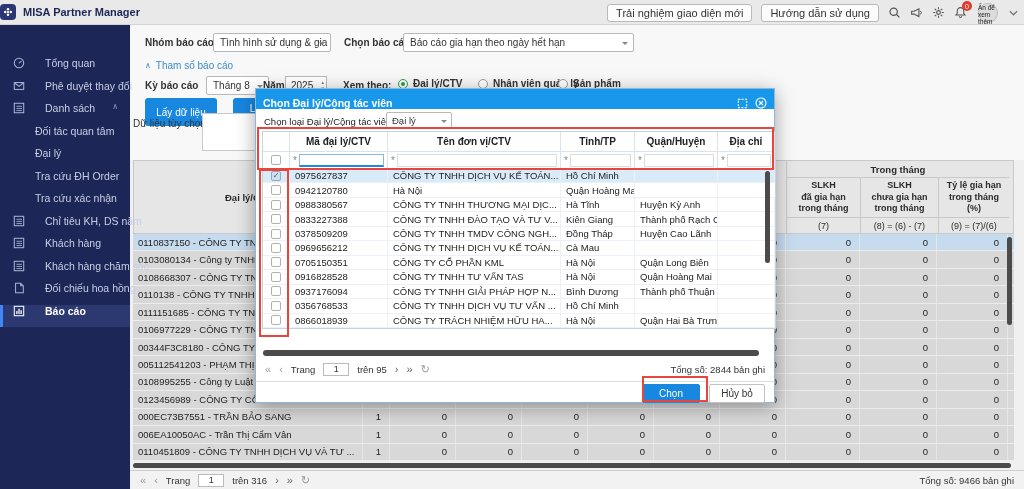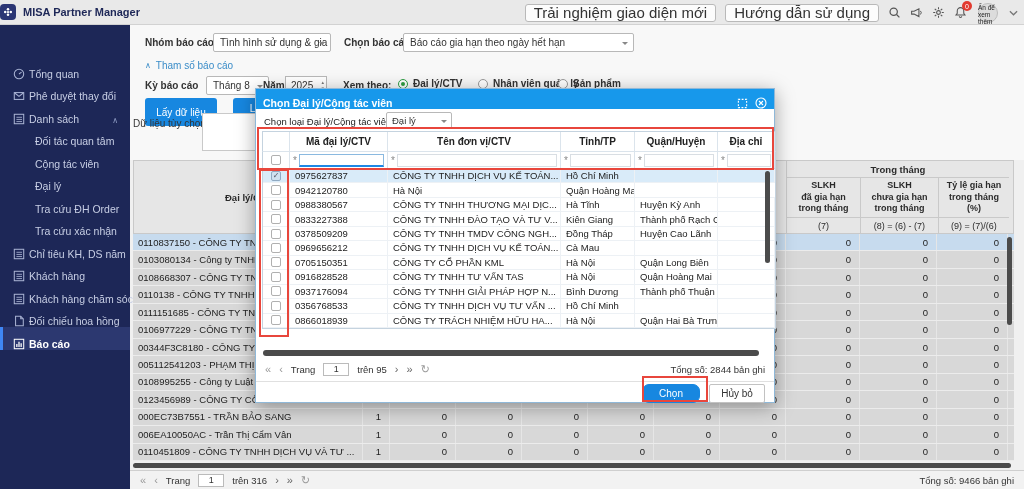--- a/index.html
+++ b/index.html
@@ -6,31 +6,31 @@
   html,body{width:1024px;height:489px}
   body{font-family:"Liberation Sans","DejaVu Sans",sans-serif;background:#f0f0f0}
   .screen{position:relative;width:1024px;height:489px;background:#f0f0f0;overflow:hidden}
 
   
   .app-header{position:absolute;left:0;top:0;width:1024px;height:25px;background:#e9e9e9;border-bottom:1px solid #d2d2d2;display:flex;align-items:center;z-index:5}
   .brand{display:flex;align-items:center;gap:7px;}
   .logo{width:16px;height:16px;border-radius:4px;background:#2b3674;display:flex;align-items:center;justify-content:center}
   .app-title{font-size:11px;font-weight:bold;color:#1d2757}
   .header-right{position:absolute;right:6px;top:0;height:25px;display:flex;align-items:center;gap:9px}
-  .hbtn{height:18px;padding:0 8px;background:#fcfcfc;border:1px solid #b9b9b9;border-radius:3px;font-size:15px;color:#333;display:flex;align-items:center;white-space:nowrap;cursor:pointer}
+  .hbtn{height:18px;padding:0 8px;background:#fcfcfc;border:1px solid #b9b9b9;border-radius:3px;font-size:11px;color:#333;display:flex;align-items:center;white-space:nowrap;cursor:pointer}
   .hicon{width:13px;height:13px;color:#555;display:block;cursor:pointer}
   .bell-wrap{position:relative;width:13px;height:13px}
   .badge{position:absolute;top:-5px;right:-5px;min-width:10px;height:10px;border-radius:5px;background:#e23b30;color:#fff;font-size:7px;display:flex;align-items:center;justify-content:center;padding:0 1px}
   .avatar-wrap{position:relative;width:24px;height:22px}
   .avatar{position:absolute;left:2px;top:1px;width:20px;height:20px;border-radius:50%;background:#dcdcdc;border:1px solid #bdbdbd}
   .avatar-caption{position:absolute;left:2px;top:2px;width:24px;font-size:6.5px;line-height:1.15;color:#222;word-break:break-word}
 
   
   .sidebar{position:absolute;left:0;top:25px;width:130px;height:464px;background:#1d2757;padding-top:32px;z-index:4}
-  .side-item{position:relative;height:22.5px;display:flex;align-items:flex-end;gap:4px;padding-left:13px;font-size:10.5px;color:#c7cee4;cursor:pointer;white-space:nowrap}
+  .side-item{position:relative;height:22.5px;display:flex;align-items:flex-start;gap:20px;padding-left:13px;font-size:10.5px;color:#c7cee4;cursor:pointer;white-space:nowrap}
   .side-item .sicon{width:12px;height:12px;flex:0 0 12px;color:#a9b3d3}
   .side-sub{padding-left:35px}
   .side-item.active{background:#2c3870;color:#fff;font-weight:bold}
   .side-item.active .sicon{color:#fff}
   .side-item.active::before{content:"";position:absolute;left:0;top:0;width:3px;height:100%;background:#3f87f5}
   .side-chevron{position:absolute;right:12px;color:#8f9cc4;font-size:8px}
 
   
   .filter-panel{position:absolute;left:130px;top:25px;width:894px;height:135px;background:#f8f8f8}
   .flabel{position:absolute;font-size:10px;font-weight:bold;color:#333;white-space:nowrap}
@@ -93,21 +93,21 @@
   .d-row.selected{background:#d9ebf9}
   .d-row .dc{display:flex;align-items:center;font-size:9.5px;color:#222;border-right:1px solid #edf1f5;overflow:hidden;white-space:nowrap;padding-left:5px}
   .d-row .cbc{justify-content:center;padding-left:0}
   .checkbox{width:10px;height:10px;border:1px solid #b0b0b0;background:#fff;border-radius:2px;display:inline-flex;align-items:center;justify-content:center;font-size:8px;color:#556;cursor:pointer}
   .d-row.checked .checkbox{background:#cfe0ef;border-color:#8fa9c2}
   .d-row.checked .checkbox::after{content:"✓"}
   .v-scroll-modal{position:absolute;left:509px;top:82px;width:5px;height:92px;background:#4b4b4b;border-radius:3px}
   .h-scroll-modal{position:absolute;left:7px;top:261px;width:496px;height:6px;background:#4b4b4b;border-radius:3px}
   .modal-pag{position:absolute;left:0;top:270px;width:100%;height:20px;display:flex;align-items:center;padding:0 9px;font-size:10px;color:#555}
   .modal-footer{position:absolute;left:0;top:292px;width:100%;height:23px;border-top:1px solid #e0e0e0;display:flex;justify-content:flex-end;align-items:center;gap:9px;padding-right:9px}
-  .btn-primary{width:58px;height:19px;background:#1787e0;color:#fff;font-size:10px;border:1px solid #1787e0;border-radius:7px;display:flex;align-items:center;justify-content:center;cursor:pointer}
+  .btn-primary{width:58px;height:19px;background:#1787e0;color:#fff;font-size:10px;border:1px solid #1787e0;border-radius:2px;display:flex;align-items:center;justify-content:center;cursor:pointer}
   .btn-secondary{width:56px;height:19px;background:#fff;color:#333;font-size:10px;border:1px solid #c2c2c2;border-radius:2px;display:flex;align-items:center;justify-content:center;cursor:pointer}
 
   
   .anno{position:absolute;border:2px solid #e8463c;z-index:30;pointer-events:none}
   .anno-1{left:257px;top:127px;width:517px;height:43px}
   .anno-2{left:259px;top:169px;width:30px;height:168px}
   .anno-3{left:642px;top:376px;width:66px;height:26px}
 </style>
 </head>
 <body>
@@ -192,23 +192,20 @@
           <line x1="4" y1="7.5" x2="10.5" y2="7.5" stroke="currentColor"></line>
           <line x1="4" y1="10" x2="10.5" y2="10" stroke="currentColor"></line>
         </svg>
       <span>Danh sách</span>
       <span class="side-chevron">∧</span>
     </div>
     <div class="side-item side-sub">
         <span>Đối tác quan tâm</span>
       </div>
     <div class="side-item side-sub">
-        <span>Cộng tác viên</span>
-      </div>
-    <div class="side-item side-sub">
         <span>Đại lý</span>
       </div>
     <div class="side-item side-sub">
         <span>Tra cứu ĐH Order</span>
       </div>
     <div class="side-item side-sub">
         <span>Tra cứu xác nhận</span>
       </div>
     <div class="side-item">
       <svg class="sicon" viewBox="0 0 14 14">

